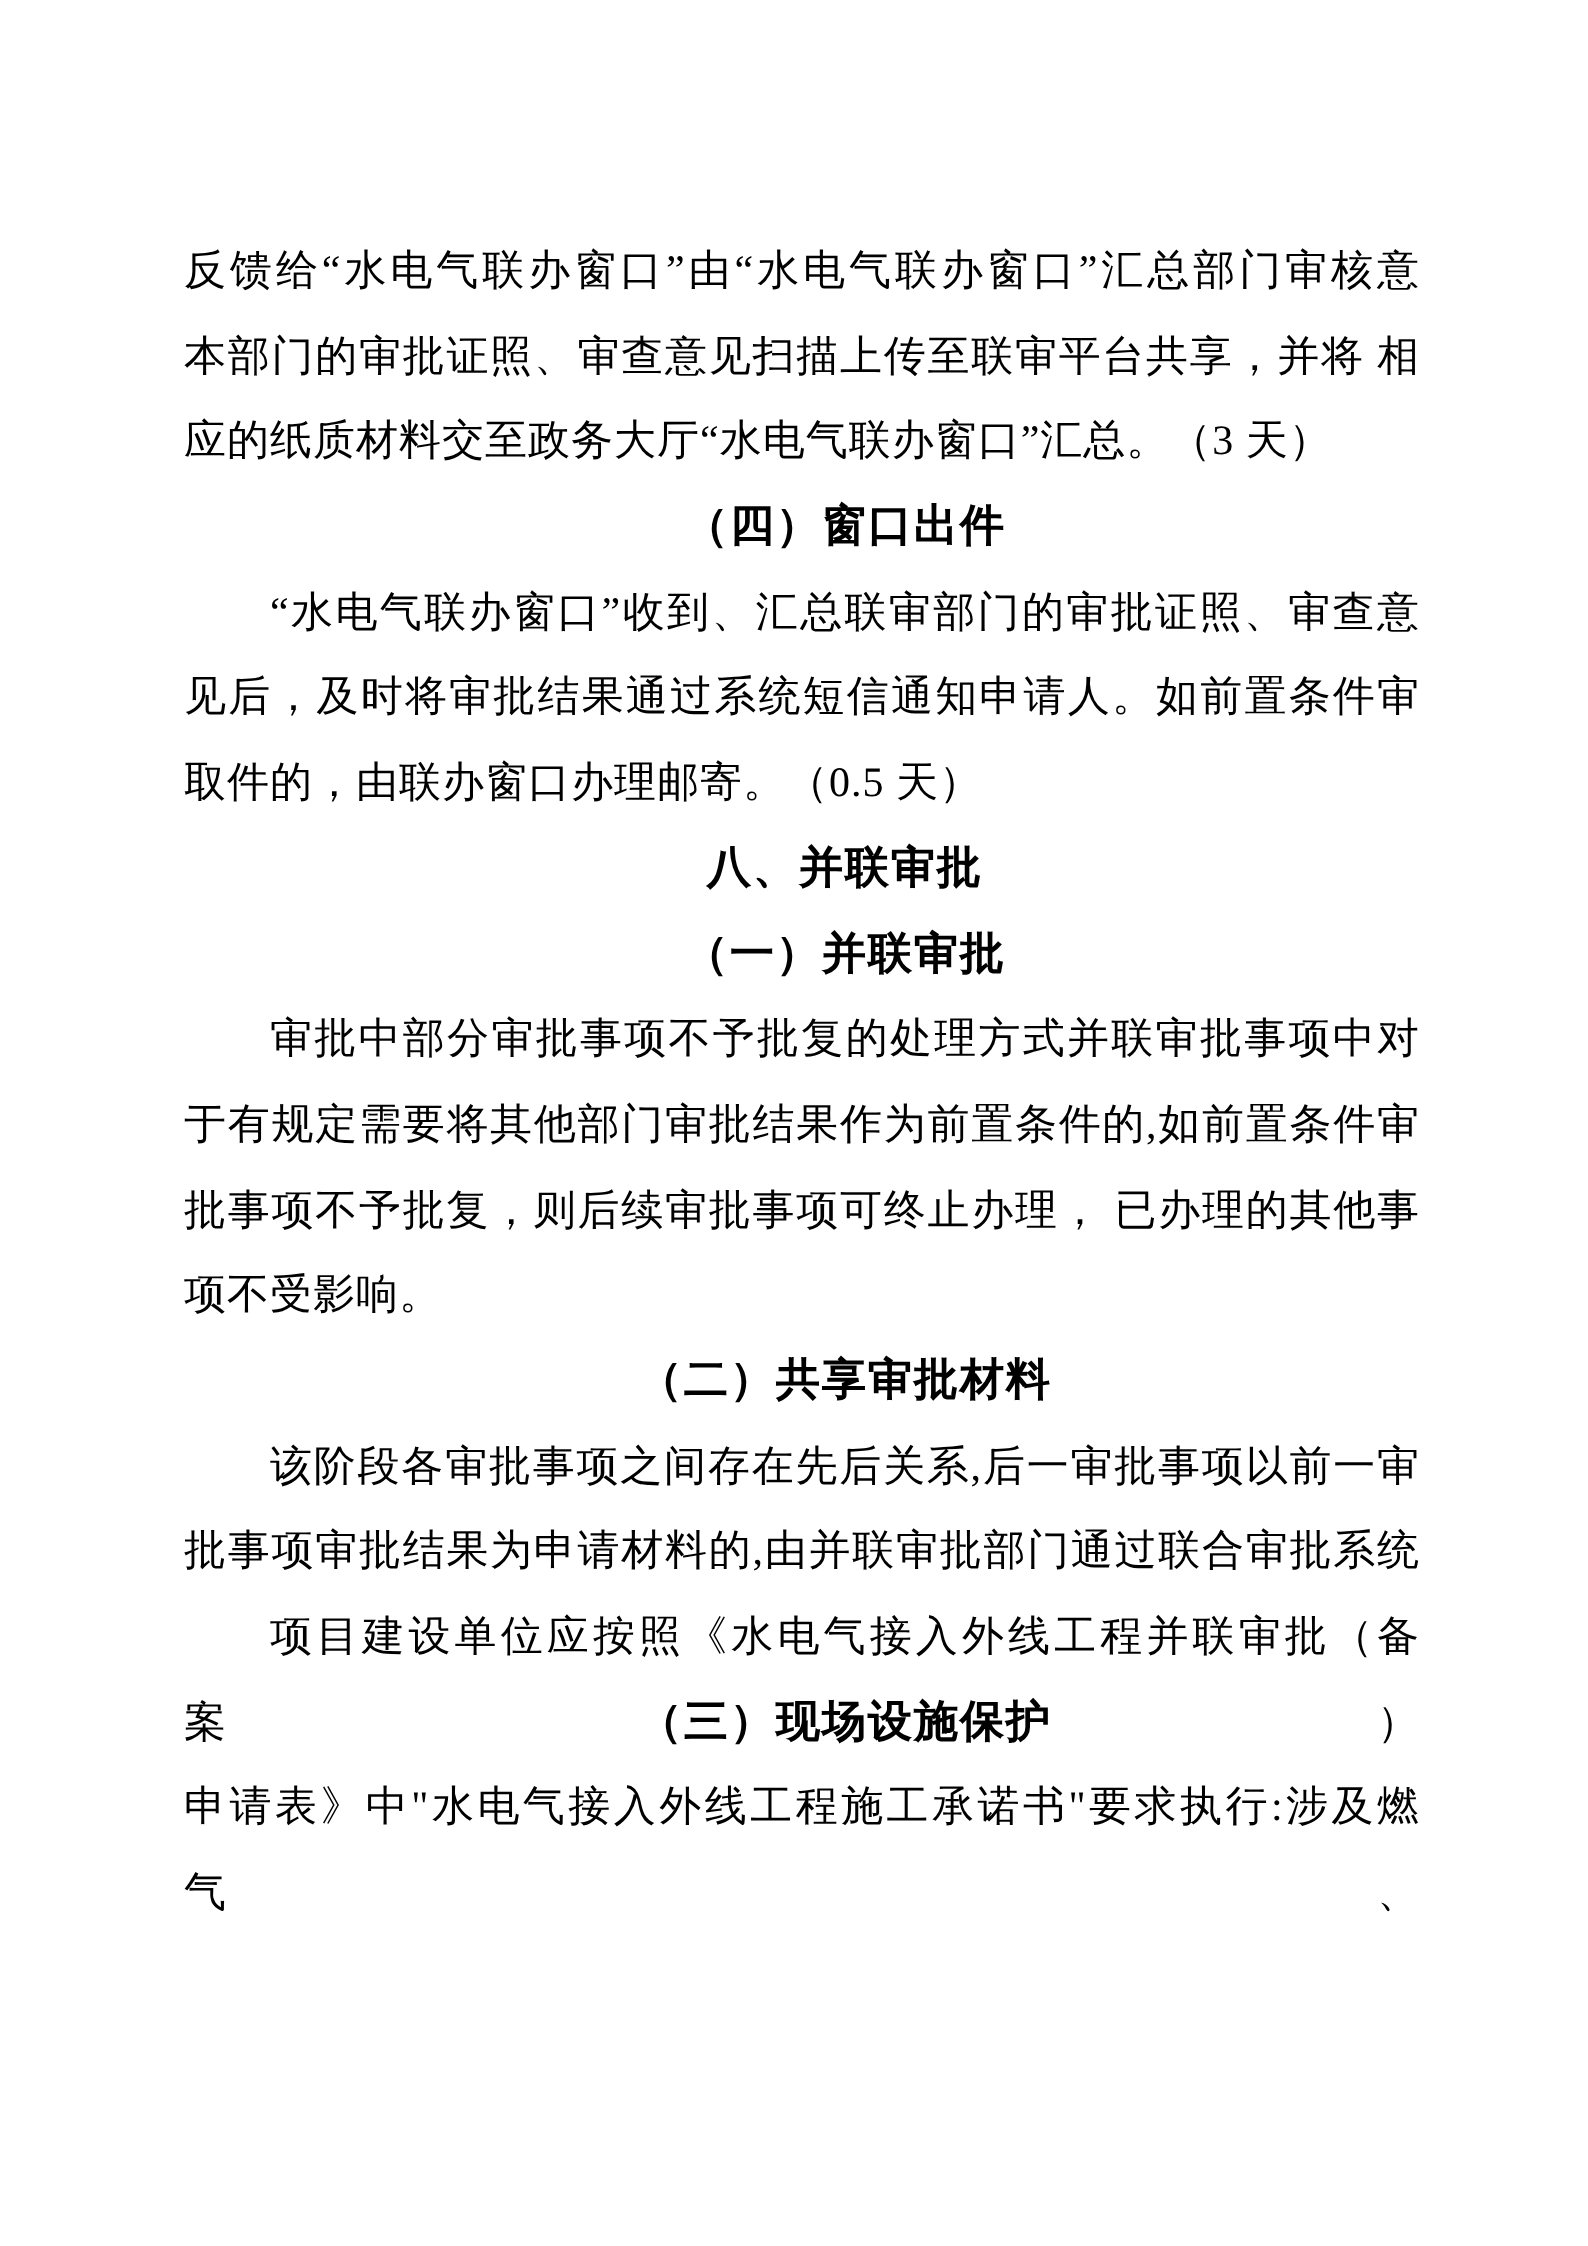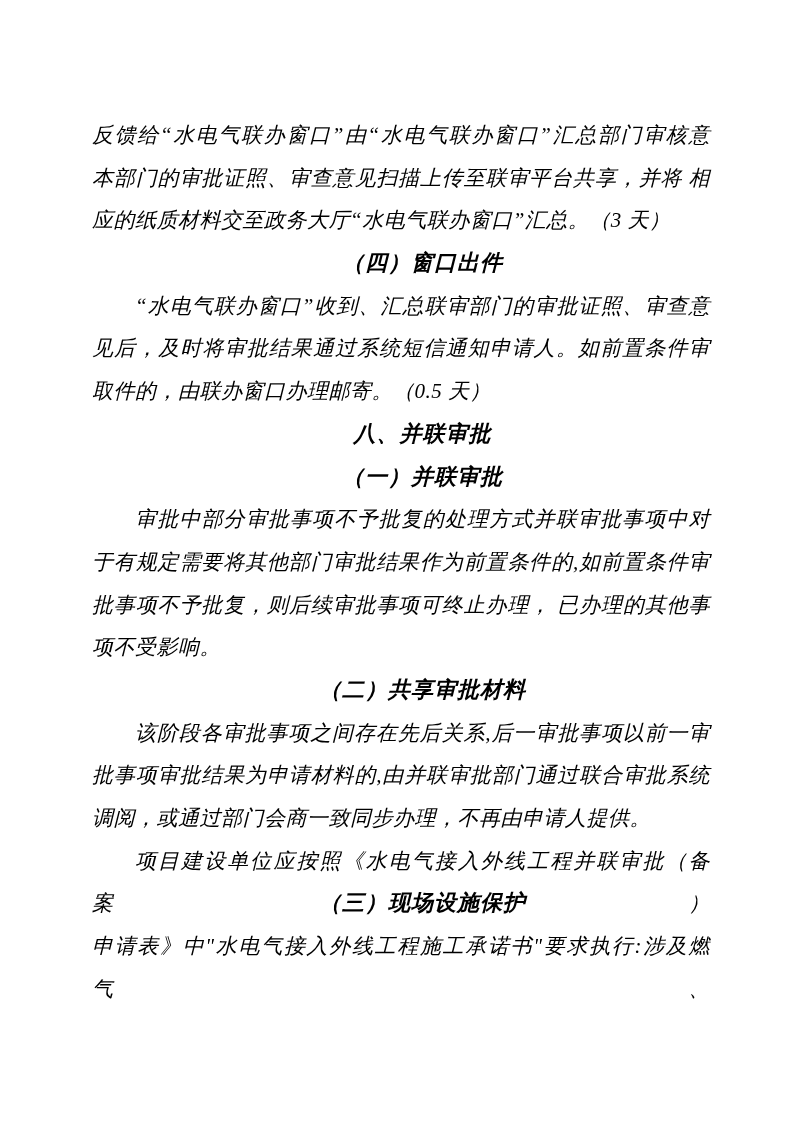--- a/index.html
+++ b/index.html
@@ -16,21 +16,20 @@
     font-family: "Liberation Serif", serif;
   }
   .doc {
     position: absolute;
     left: 92px;
     top: 114px;
     width: 618px;
     color: #000000;
     font-size: 21px;
     line-height: 42.7px;
-    font-style: italic;
   }
   .line {
     height: 42.7px;
     white-space: nowrap;
     overflow: visible;
   }
   
   .line.fill {
     white-space: normal;
     text-align: justify;
@@ -64,18 +63,17 @@
       <div class="line body">取件的，由联办窗口办理邮寄。（0.5 天）</div>
       <div class="line heading indent">八、并联审批</div>
       <div class="line heading indent">（一）并联审批</div>
       <div class="line body indent fill">审批中部分审批事项不予批复的处理方式并联审批事项中对</div>
       <div class="line body fill">于有规定需要将其他部门审批结果作为前置条件的,如前置条件审</div>
       <div class="line body fill">批事项不予批复，则后续审批事项可终止办理， 已办理的其他事</div>
       <div class="line body">项不受影响。</div>
       <div class="line heading indent">（二）共享审批材料</div>
       <div class="line body indent fill">该阶段各审批事项之间存在先后关系,后一审批事项以前一审</div>
       <div class="line body fill">批事项审批结果为申请材料的,由并联审批部门通过联合审批系统</div>
-      <div class="line body">调阅，或通过部门会商一致同步办理，不再由申请人提供。</div>
       <div class="line body indent fill">项目建设单位应按照《水电气接入外线工程并联审批（备案）</div>
       <div class="line heading indent">（三）现场设施保护</div>
       <div class="line body fill">申请表》中"水电气接入外线工程施工承诺书"要求执行:涉及燃气、</div>
     </div>
 </div>
 
 </body></html>

